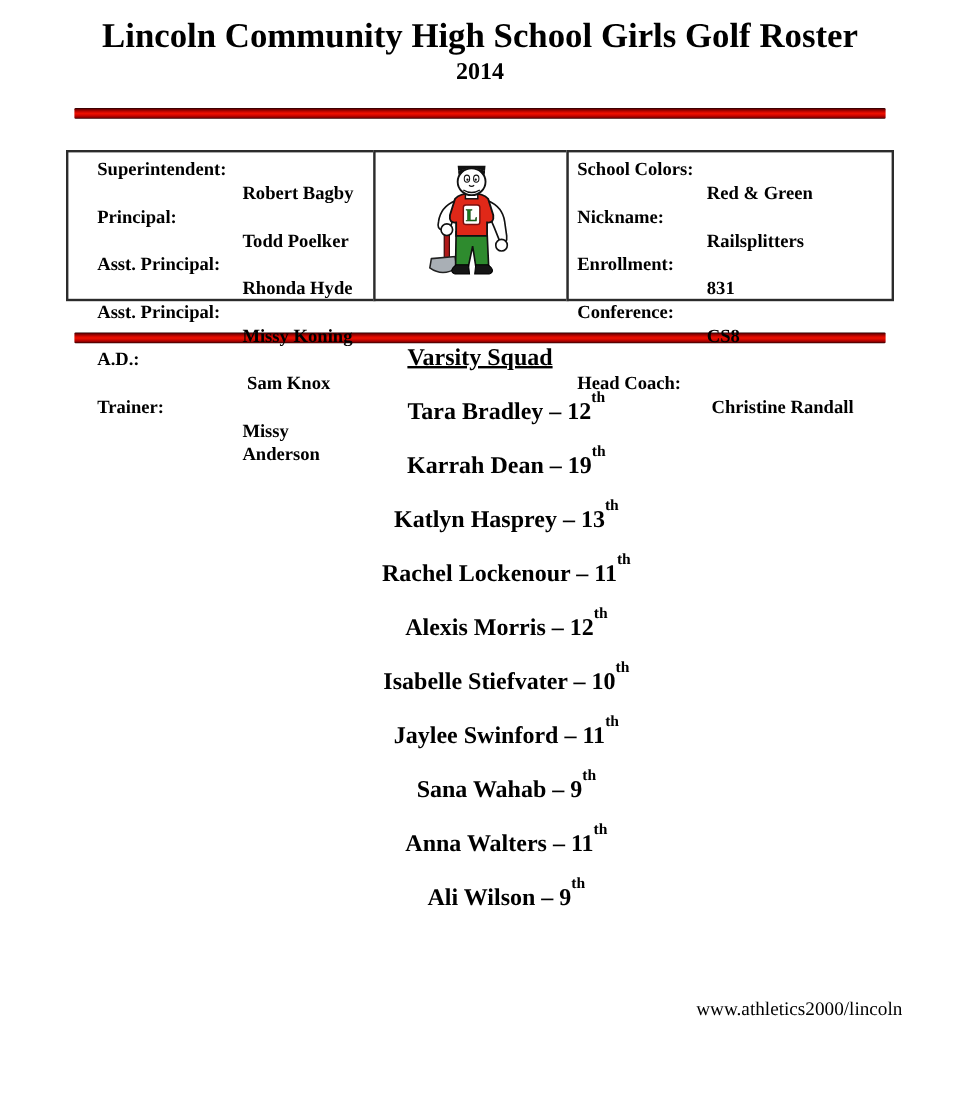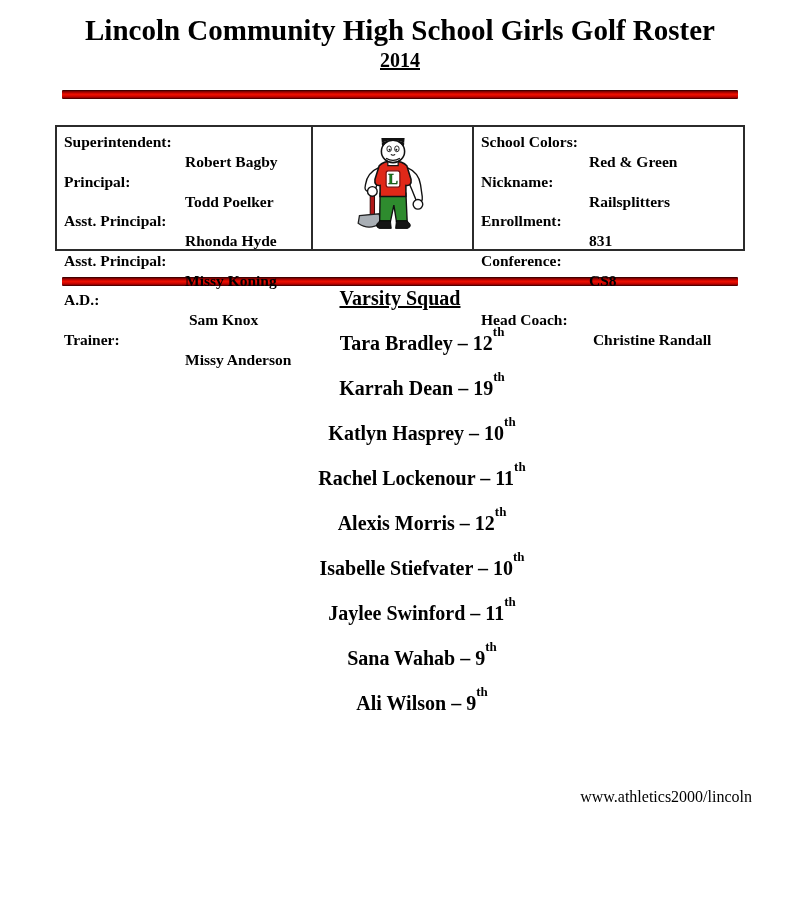--- a/index.html
+++ b/index.html
@@ -19,21 +19,20 @@
     text-align: center;
     font-size: 29px;
     line-height: 36px;
     font-weight: 700;
   }
   .doc-year {
     text-align: center;
     font-size: 20px;
     line-height: 24px;
     font-weight: 700;
-    text-decoration: underline;
   }
 
   .red-rule {
     height: 9px;
     margin: 0 14px;
     background: linear-gradient(to bottom,
       #1e0000 0%, #7a0000 14%, #d40800 38%, #ee1000 52%,
       #c70400 72%, #8a0000 88%, #250000 100%);
     border-radius: 1px;
   }
@@ -46,21 +45,21 @@
     margin: 26px 7px 0 7px;
     height: 126px;
     box-sizing: border-box;
   }
   .info-cell {
     box-sizing: border-box;
     border: 2px solid #2b2b2b;
     background: #fff;
   }
   .info-cell + .info-cell { margin-left: -2px; }
-  .cell-staff  { width: 258px; padding: 5px 4px 0 7px; }
+  .cell-staff  { width: 258px; padding: 5px 4px 0 24px; }
   .cell-mascot { flex: 1; display: flex; align-items: center; justify-content: center; }
   .cell-school { width: 273px; padding: 5px 4px 0 7px; }
 
   .info-row { display: flex; font-size: 15.5px; line-height: 19.5px; font-weight: 700; }
   .cell-staff  .info-label { width: 121px; flex: 0 0 auto; }
   .cell-school .info-label { width: 108px; flex: 0 0 auto; }
   .info-value { white-space: pre-wrap; margin-top: 20px; }
   .row-spacer { height: 19.5px; }
 
   .roster-heading {
@@ -200,24 +199,25 @@
 
   </div>
 
   <div class="red-rule rule-mid"></div>
 
   <div class="roster-heading">Varsity Squad</div>
 
   <div class="roster-list">
     <div class="roster-item"><span>Tara Bradley – 12</span><sup class="grade-sup">th</sup></div>
     <div class="roster-item"><span>Karrah Dean – 19</span><sup class="grade-sup">th</sup></div>
-    <div class="roster-item"><span>Katlyn Hasprey – 10</span><sup class="grade-sup">th</sup></div>
+    <div class="roster-item"><span>Katlyn Hasprey – 13</span><sup class="grade-sup">th</sup></div>
     <div class="roster-item"><span>Rachel Lockenour – 11</span><sup class="grade-sup">th</sup></div>
     <div class="roster-item"><span>Alexis Morris – 12</span><sup class="grade-sup">th</sup></div>
     <div class="roster-item"><span>Isabelle Stiefvater – 10</span><sup class="grade-sup">th</sup></div>
     <div class="roster-item"><span>Jaylee Swinford – 11</span><sup class="grade-sup">th</sup></div>
     <div class="roster-item"><span>Sana Wahab – 9</span><sup class="grade-sup">th</sup></div>
+    <div class="roster-item"><span>Anna Walters – 11</span><sup class="grade-sup">th</sup></div>
     <div class="roster-item"><span>Ali Wilson – 9</span><sup class="grade-sup">th</sup></div>
   </div>
 
   <div class="footer-url">www.athletics2000/lincoln</div>
 
 </div>
 
 </body></html>

